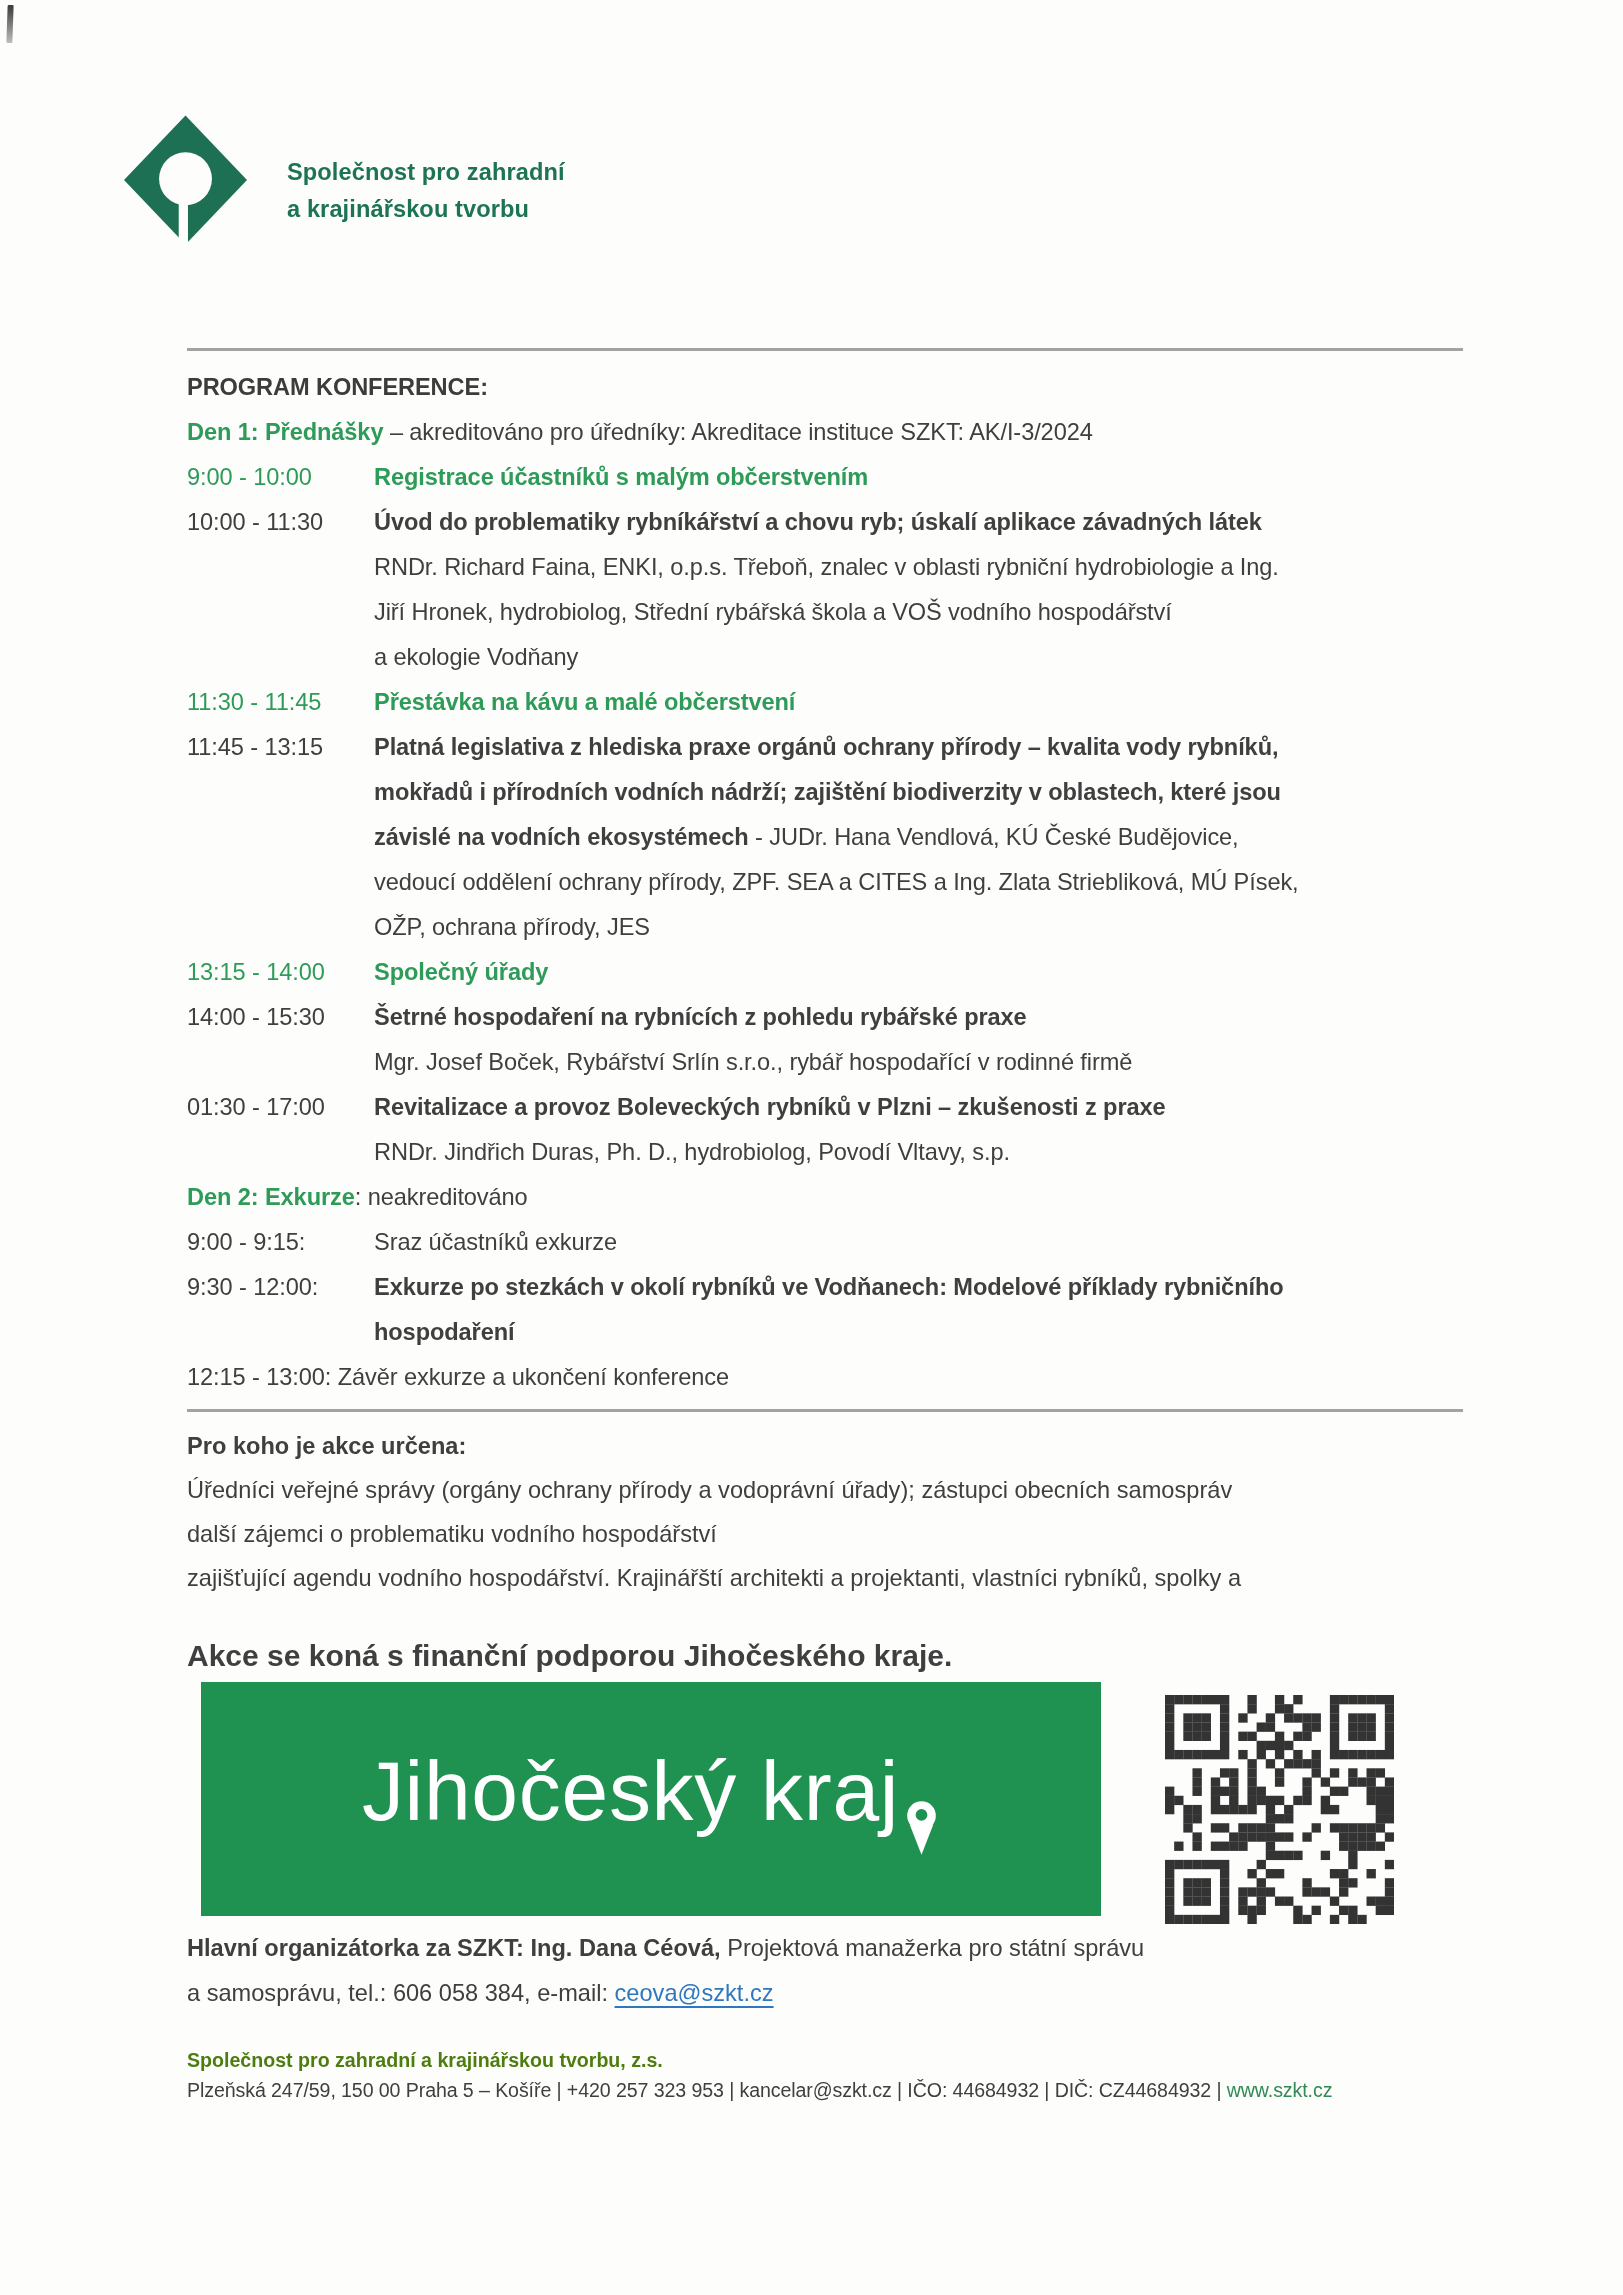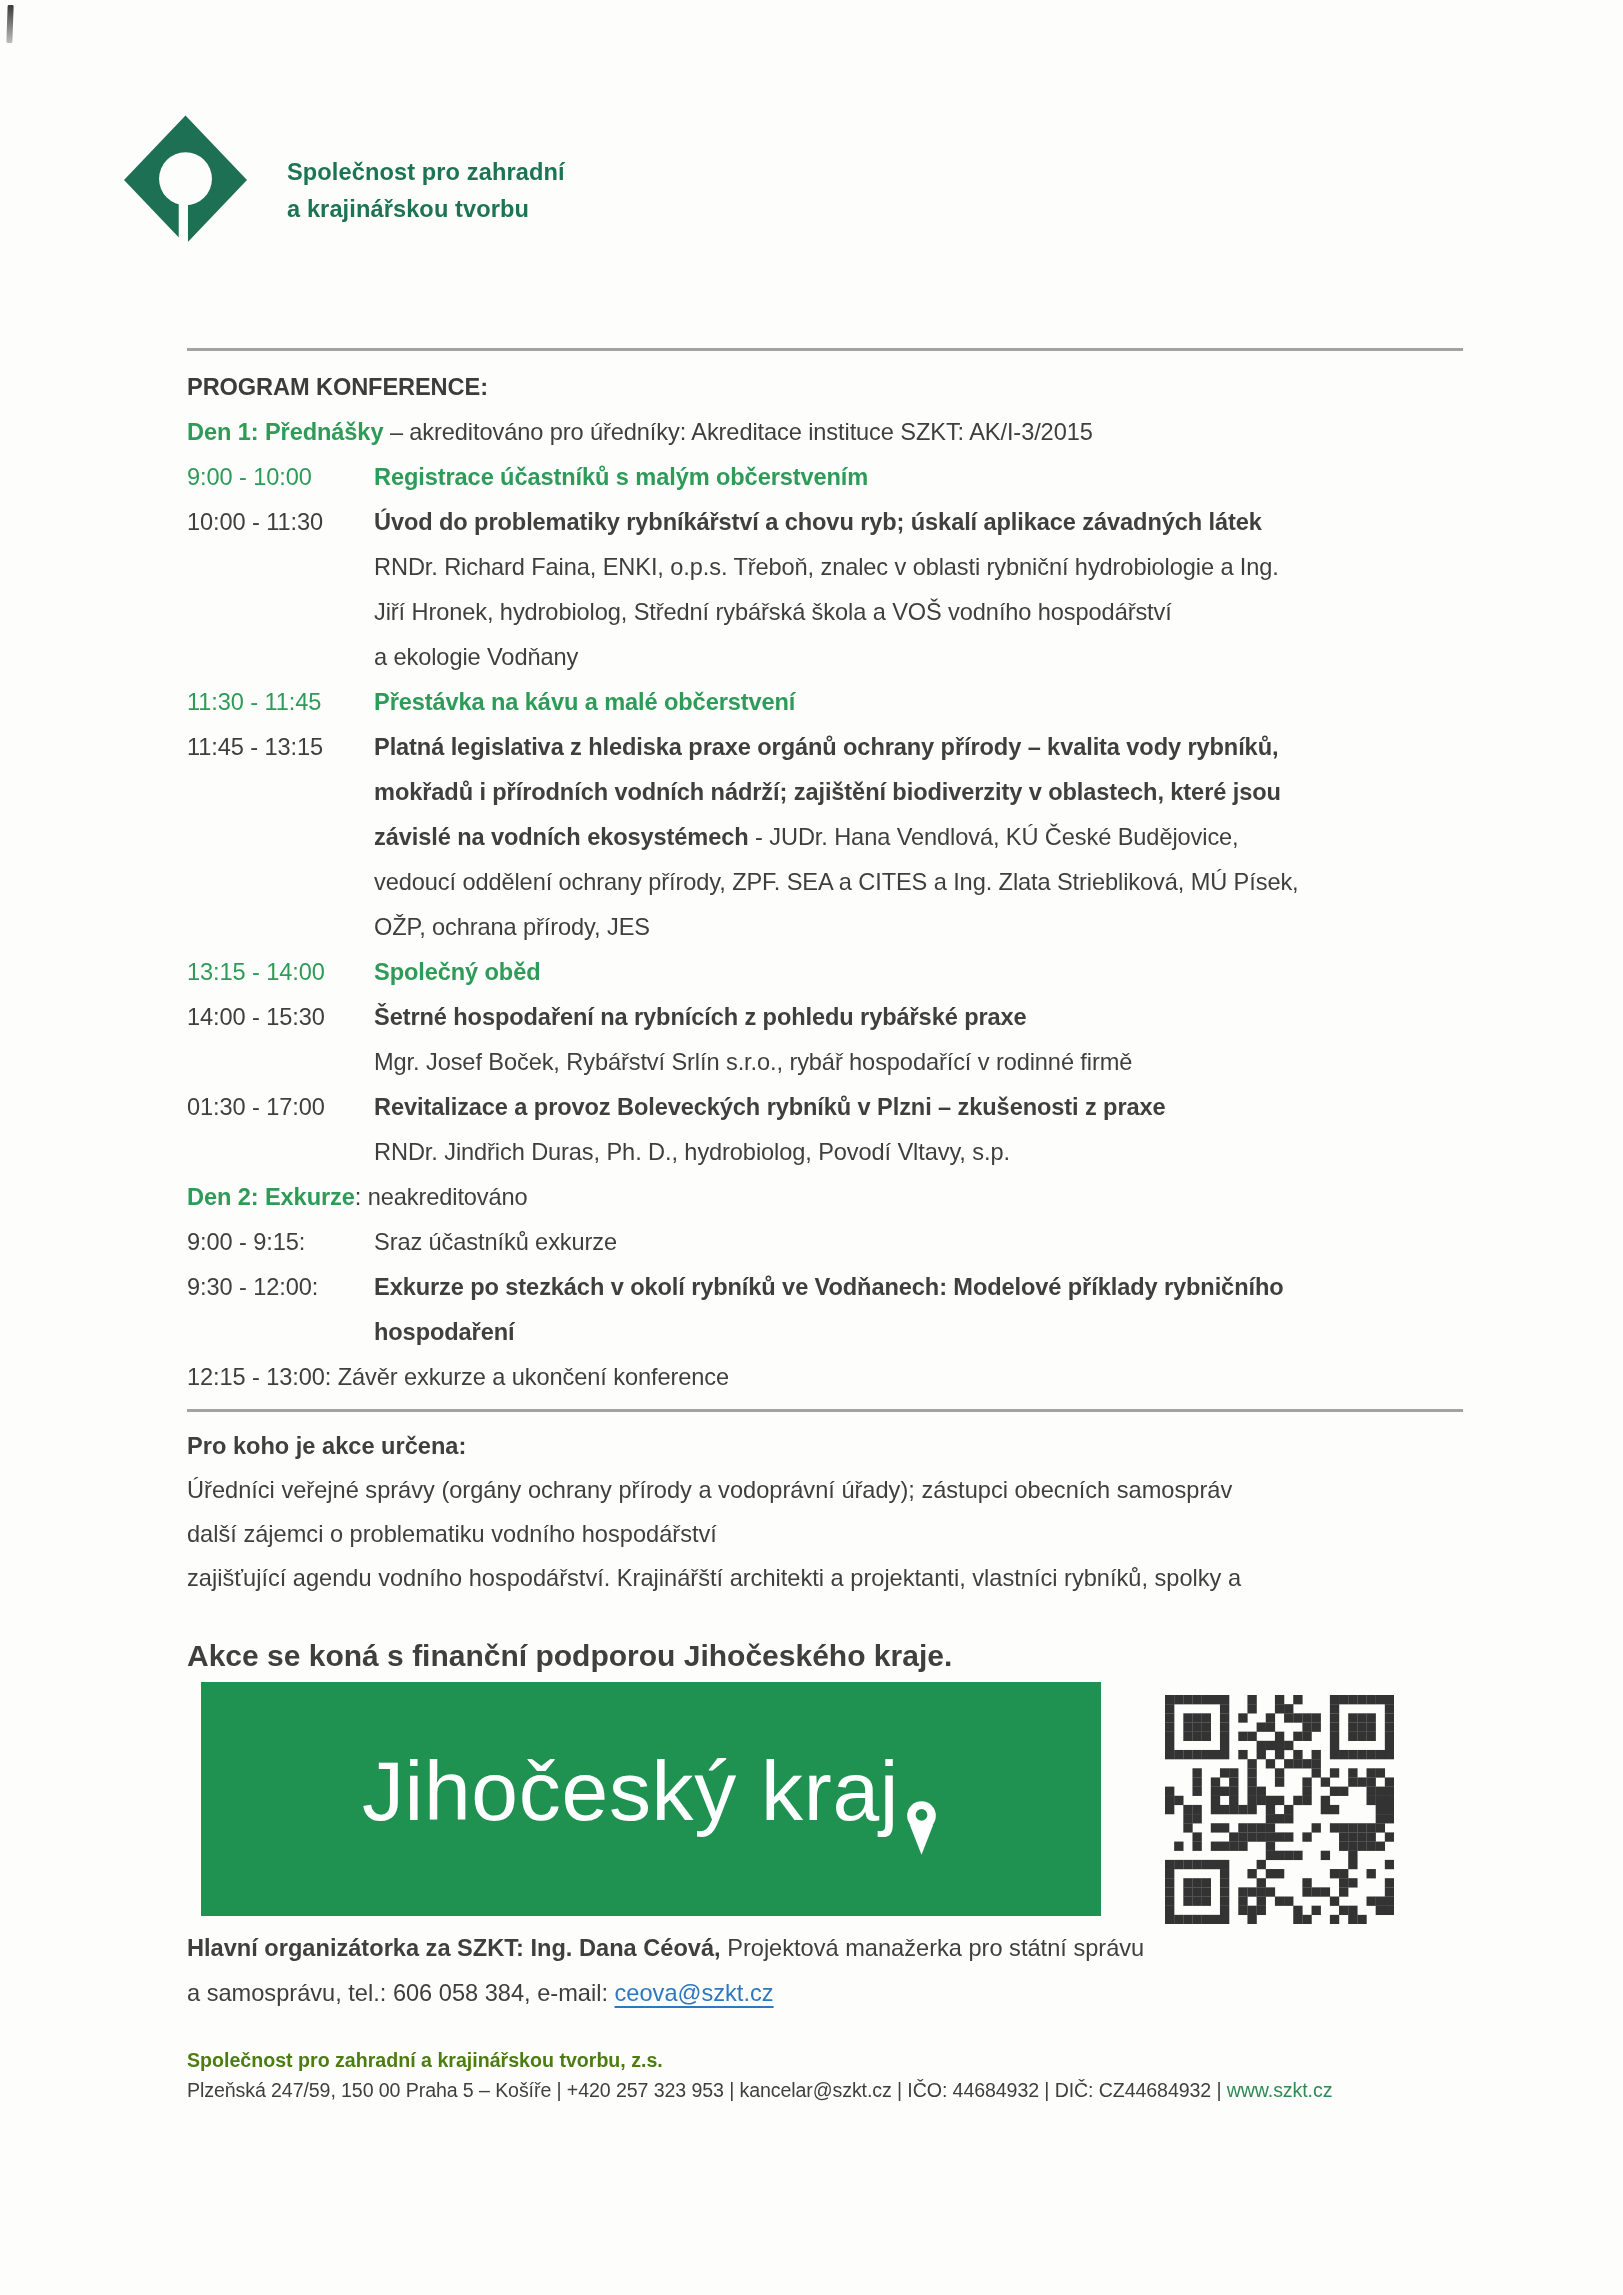--- a/index.html
+++ b/index.html
@@ -63,21 +63,21 @@
     <div>a krajinářskou tvorbu</div>
   </div>
 </div>
 
 <div class="abs rule" style="top:348px;"></div>
 
 <div class="abs program">
   <div class="ptitle">PROGRAM KONFERENCE:</div>
   <div id="program-rows">
       <div class="prow">
-        <span class="desc"><span class="t-gb">Den 1: Přednášky </span><span class="t-d">– akreditováno pro úředníky: Akreditace instituce SZKT: AK/I-3/2015</span></span>
+        <span class="desc"><span class="t-gb">Den 1: Přednášky </span><span class="t-d">– akreditováno pro úředníky: Akreditace instituce SZKT: AK/I-3/2024</span></span>
       </div>
       <div class="prow">
         <span class="time t-g">9:00 - 10:00</span>
         <span class="desc"><span class="t-gb">Registrace účastníků s malým občerstvením</span></span>
       </div>
       <div class="prow">
         <span class="time t-d">10:00 - 11:30</span>
         <span class="desc"><span class="t-db">Úvod do problematiky rybníkářství a chovu ryb; úskalí aplikace závadných látek</span></span>
       </div>
       <div class="prow">
@@ -111,21 +111,21 @@
       <div class="prow">
         <span class="time t-d"></span>
         <span class="desc"><span class="t-d">vedoucí oddělení ochrany přírody, ZPF. SEA a CITES a Ing. Zlata Striebliková, MÚ Písek,</span></span>
       </div>
       <div class="prow">
         <span class="time t-d"></span>
         <span class="desc"><span class="t-d">OŽP, ochrana přírody, JES</span></span>
       </div>
       <div class="prow">
         <span class="time t-g">13:15 - 14:00</span>
-        <span class="desc"><span class="t-gb">Společný oběd</span></span>
+        <span class="desc"><span class="t-gb">Společný úřady</span></span>
       </div>
       <div class="prow">
         <span class="time t-d">14:00 - 15:30</span>
         <span class="desc"><span class="t-db">Šetrné hospodaření na rybnících z pohledu rybářské praxe</span></span>
       </div>
       <div class="prow">
         <span class="time t-d"></span>
         <span class="desc"><span class="t-d">Mgr. Josef Boček, Rybářství Srlín s.r.o., rybář hospodařící v rodinné firmě</span></span>
       </div>
       <div class="prow">

